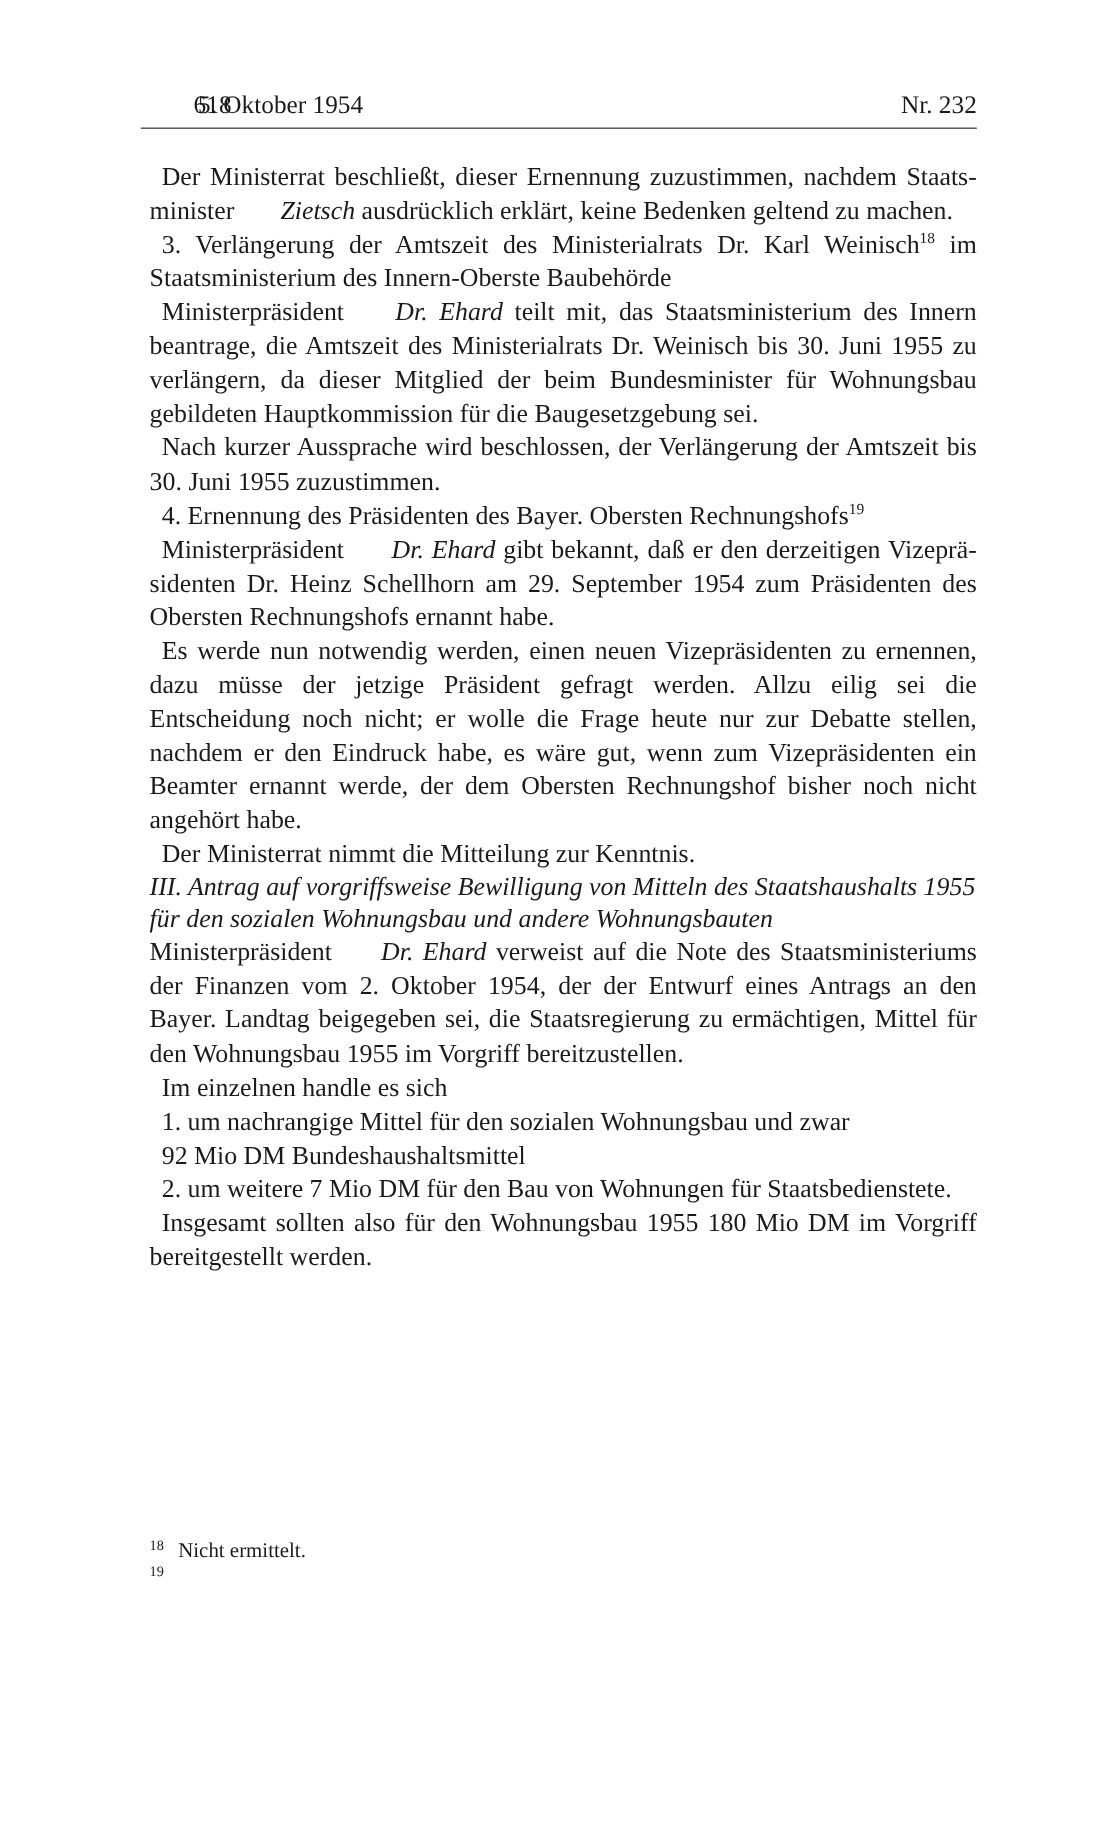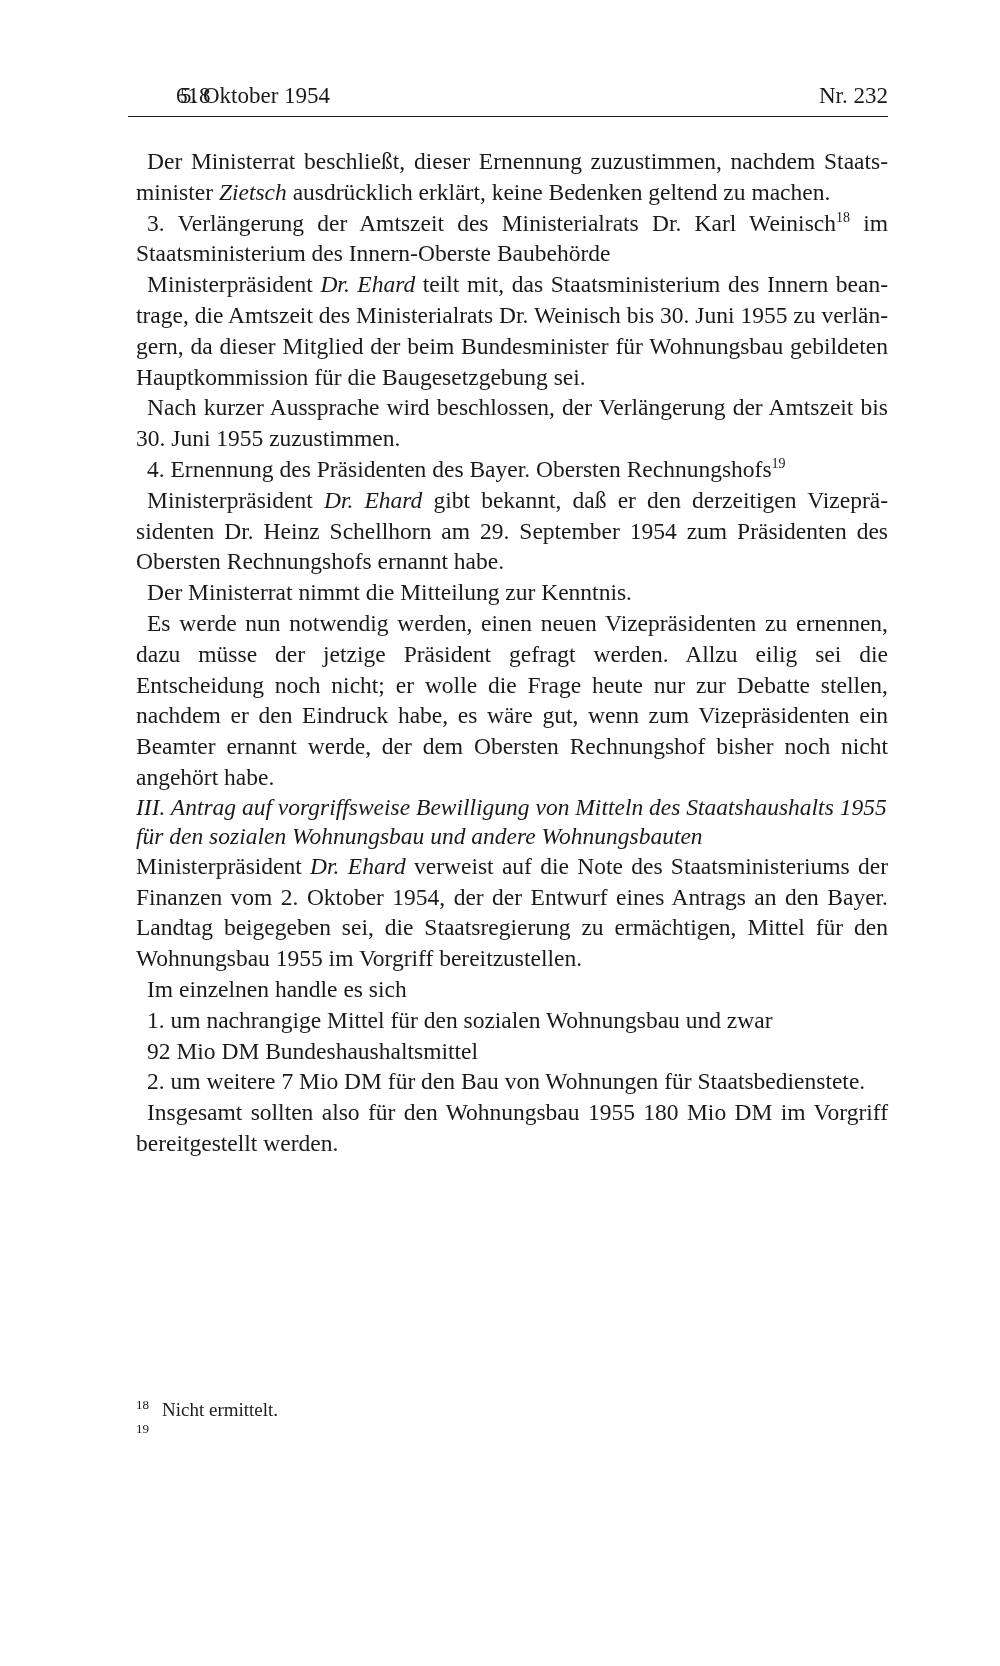--- a/index.html
+++ b/index.html
@@ -17,21 +17,21 @@
   .body { position: absolute; left: 0; top: 146px; width: 752px;
           font-size: 23.5px; line-height: 30.8px; }
   .body p { margin: 0; text-align: justify; hyphens: manual; }
   .body p.ind { text-indent: 11px; }
   .body .heading { font-style: italic; line-height: 29px; margin-top: 0; text-align: left; }
   sup { font-size: 14px; vertical-align: 9px; line-height: 0; }
   .footnotes { position: absolute; left: 0; top: 1398px; width: 752px;
                font-size: 19px; line-height: 24px; }
   .fn { position: relative; padding-left: 26px; }
   .fn .fn-num { position: absolute; left: 0; top: -5px; font-size: 13px; }
-  em { font-style: italic; }
+  em { font-style: italic; margin-left: 36px; }
 </style>
 </head>
 <body>
 
 <div class="page">
 
   <div class="running-head">
     <span class="rh-page">618</span>
     <span class="rh-date">5. Oktober 1954</span>
     <span class="rh-nr">Nr. 232</span>
@@ -44,23 +44,23 @@
     <p class="ind"><span>3. Verlängerung der Amtszeit des Ministerialrats Dr. Karl Weinisch</span><sup>18</sup><span> im Staatsministerium des Innern-Oberste Baubehörde</span></p>
 
     <p class="ind"><span>Ministerpräsident </span><em>Dr. Ehard</em><span> teilt mit, das Staatsministerium des Innern bean­trage, die Amtszeit des Ministerialrats Dr. Weinisch bis 30. Juni 1955 zu verlän­gern, da dieser Mitglied der beim Bundesminister für Wohnungsbau gebildeten Hauptkommission für die Baugesetzgebung sei.</span></p>
 
     <p class="ind">Nach kurzer Aussprache wird beschlossen, der Verlängerung der Amtszeit bis 30. Juni 1955 zuzustimmen.</p>
 
     <p class="ind"><span>4. Ernennung des Präsidenten des Bayer. Obersten Rechnungshofs</span><sup>19</sup></p>
 
     <p class="ind"><span>Ministerpräsident </span><em>Dr. Ehard</em><span> gibt bekannt, daß er den derzeitigen Vizeprä­sidenten Dr. Heinz Schellhorn am 29. September 1954 zum Präsidenten des Obersten Rechnungshofs ernannt habe.</span></p>
 
+    <p class="ind">Es werde nun notwendig werden, einen neuen Vizepräsidenten zu ernennen, dazu müsse der jetzige Präsident gefragt werden. Allzu eilig sei die Entscheidung noch nicht; er wolle die Frage heute nur zur Debatte stellen, nachdem er den Eindruck habe, es wäre gut, wenn zum Vizepräsidenten ein Beamter ernannt werde, der dem Obersten Rechnungshof bisher noch nicht angehört habe.</p>
+
     <p class="ind">Der Ministerrat nimmt die Mitteilung zur Kenntnis.</p>
-
-    <p class="ind">Es werde nun notwendig werden, einen neuen Vizepräsidenten zu ernennen, dazu müsse der jetzige Präsident gefragt werden. Allzu eilig sei die Entscheidung noch nicht; er wolle die Frage heute nur zur Debatte stellen, nachdem er den Eindruck habe, es wäre gut, wenn zum Vizepräsidenten ein Beamter ernannt werde, der dem Obersten Rechnungshof bisher noch nicht angehört habe.</p>
 
     <p class="heading">III. Antrag auf vorgriffsweise Bewilligung von Mitteln des Staatshaushalts 1955 für den sozialen Wohnungsbau und andere Wohnungsbauten</p>
 
     <p><span>Ministerpräsident </span><em>Dr. Ehard</em><span> verweist auf die Note des Staatsministeriums der Finanzen vom 2. Oktober 1954, der der Entwurf eines Antrags an den Bayer. Landtag beigegeben sei, die Staatsregierung zu ermächtigen, Mittel für den Wohnungsbau 1955 im Vorgriff bereitzustellen.</span></p>
 
     <p class="ind">Im einzelnen handle es sich</p>
     <p class="ind">1. um nachrangige Mittel für den sozialen Wohnungsbau und zwar</p>
     <p class="ind">92 Mio DM Bundeshaushaltsmittel</p>
     <p class="ind">2. um weitere 7 Mio DM für den Bau von Wohnungen für Staatsbedienstete.</p>
     <p class="ind">Insgesamt sollten also für den Wohnungsbau 1955 180 Mio DM im Vorgriff bereitgestellt werden.</p>

